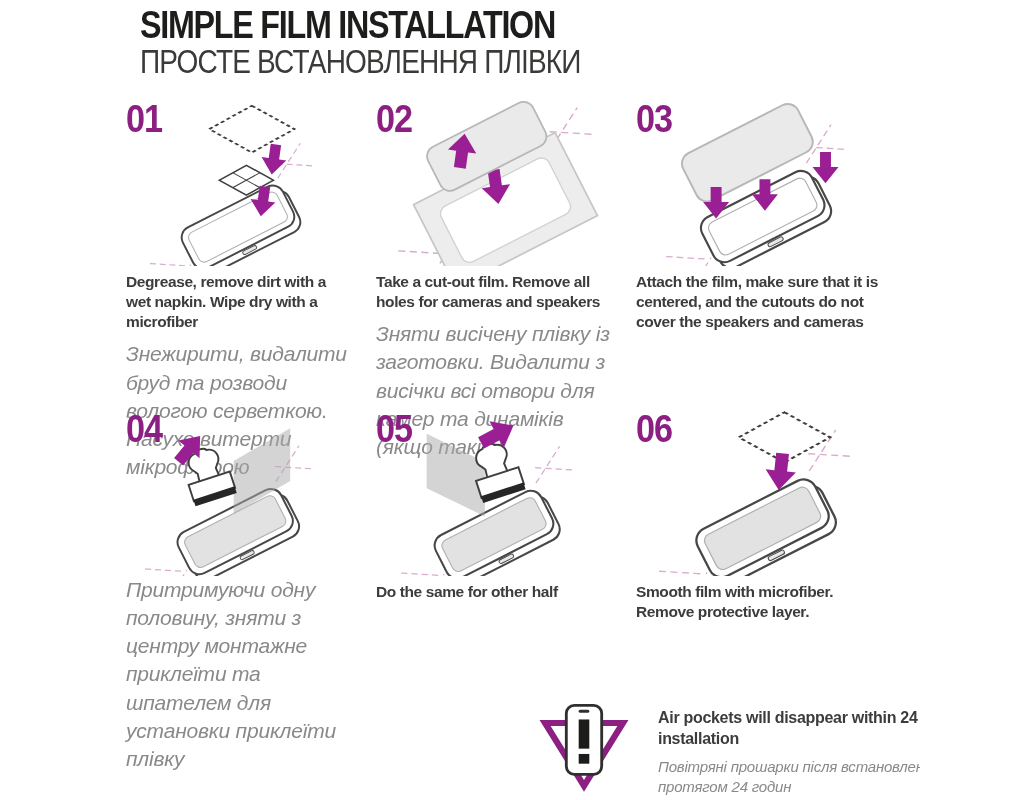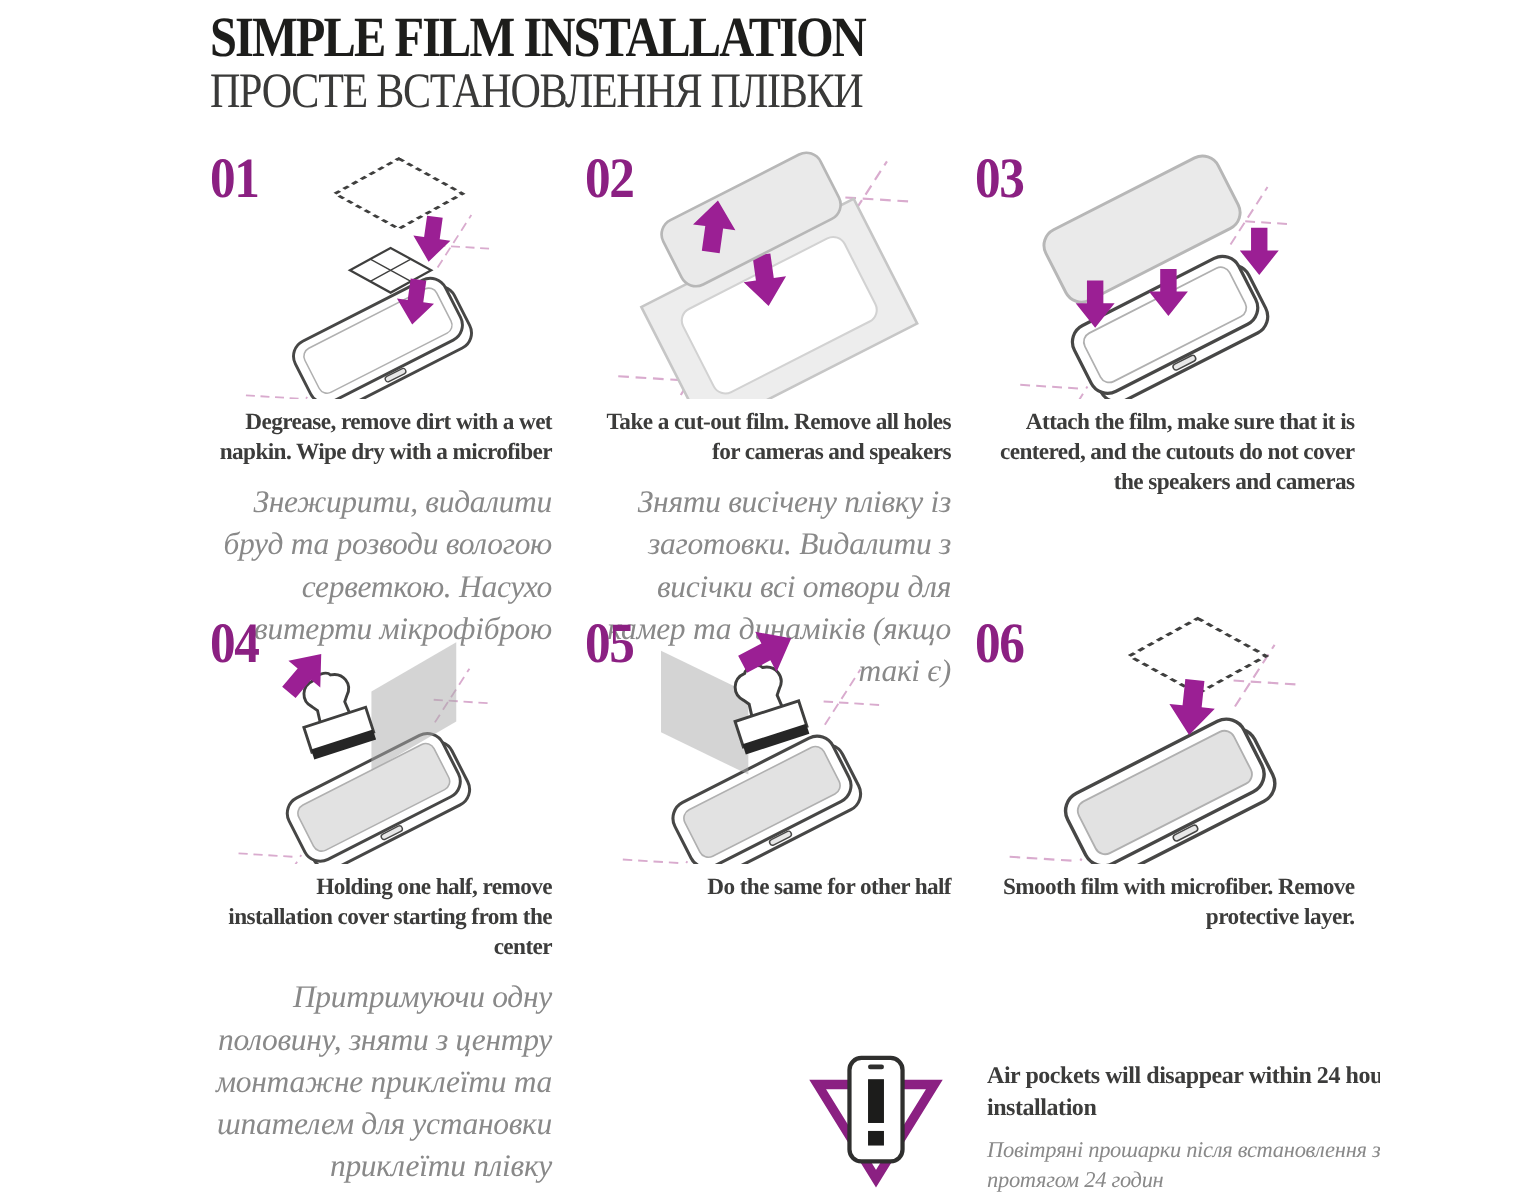--- a/index.html
+++ b/index.html
@@ -3,30 +3,30 @@
 <meta charset="utf-8">
 <style>
   :root{
     --accent-purple:#8b2082; --arrow-magenta:#9b1f94; --title-black:#1d1d1b;
     --text-dark:#3c3c3b; --text-gray:#898989; --outline-dark:#474746;
     --guide-pink:#d9abce; --fill-light:#ebebeb;
   }
   *{box-sizing:border-box; margin:0; padding:0;}
   body{background:#ffffff;}
   .page{position:relative;width:920px;height:800px;background:#ffffff;
-        font-family:Liberation Serif, serif;overflow:hidden;}
+        font-family:Liberation Sans, sans-serif;overflow:hidden;}
   .title-block{position:absolute;left:140px;top:6px;}
   .title-en{font-size:38px;font-weight:900;color:var(--title-black);
             letter-spacing:-1.5px;line-height:1.0;transform:scaleX(.85);
             transform-origin:left center;white-space:nowrap;}
   .title-ua{font-size:33px;font-weight:400;color:#3a3a39;letter-spacing:-1px;
             line-height:1.02;transform:scaleX(.85);transform-origin:left center;
             white-space:nowrap;margin-top:1px;}
-  .steps{position:absolute;left:140px;top:98px;display:grid;
-         grid-template-columns:250px 260px 255px;grid-auto-rows:310px;text-align:right;}
+  .steps{position:absolute;left:126px;top:98px;display:grid;
+         grid-template-columns:250px 260px 255px;grid-auto-rows:310px;}
   .step{position:relative;}
   .step.col-a{padding-right:22px;}
   .step.col-b{padding-right:16px;}
   .step.col-c{padding-right:2px;}
   .num{position:absolute;top:2px;left:0;font-size:38px;font-weight:800;
        color:var(--accent-purple);line-height:1;letter-spacing:-1px;
        transform:scaleX(.9);transform-origin:left top;}
   .illus{display:block;width:100%;height:168px;}
   .en{font-weight:700;font-size:15.5px;color:var(--text-dark);line-height:1.3;
       letter-spacing:-0.4px;margin:6px 0 8px;}
@@ -145,21 +145,20 @@
 
     <article class="step col-a">
       <svg class="illus" viewBox="0 0 250 172">
         <use href="#g-guides" transform="translate(122,132) rotate(-27) scale(0.84)"></use>
         <use href="#g-phone-gray" transform="translate(122,132) rotate(-27) scale(0.84)"></use>
         <polygon points="118,110 180,74 180,16 118,52" fill="#a9a9a9" opacity="0.5"></polygon>
         <use href="#g-squeegee" transform="translate(100,98) rotate(-18) scale(0.95)"></use>
         <use href="#p-arrow" fill="var(--arrow-magenta,#9b1f94)" transform="translate(70,38) rotate(220) scale(0.8)"></use>
       </svg>
       <div class="num">04</div>
-      <p class="en">Holding one half, remove installation cover starting from the center</p>
       <p class="ua">Притримуючи одну половину, зняти з центру монтажне приклеїти та шпателем для установки приклеїти плівку</p>
     </article>
 
     <article class="step col-b">
       <svg class="illus" viewBox="0 0 260 172">
         <use href="#g-guides" transform="translate(128,134) rotate(-27) scale(0.84)"></use>
         <use href="#g-phone-gray" transform="translate(128,134) rotate(-27) scale(0.84)"></use>
         <polygon points="116,112 54,82 54,24 116,54" fill="#a9a9a9" opacity="0.5"></polygon>
         <use href="#g-squeegee" transform="translate(138,94) rotate(-18) scale(0.95)"></use>
         <use href="#p-arrow" fill="var(--arrow-magenta,#9b1f94)" transform="translate(130,24) rotate(242) scale(0.85)"></use>

